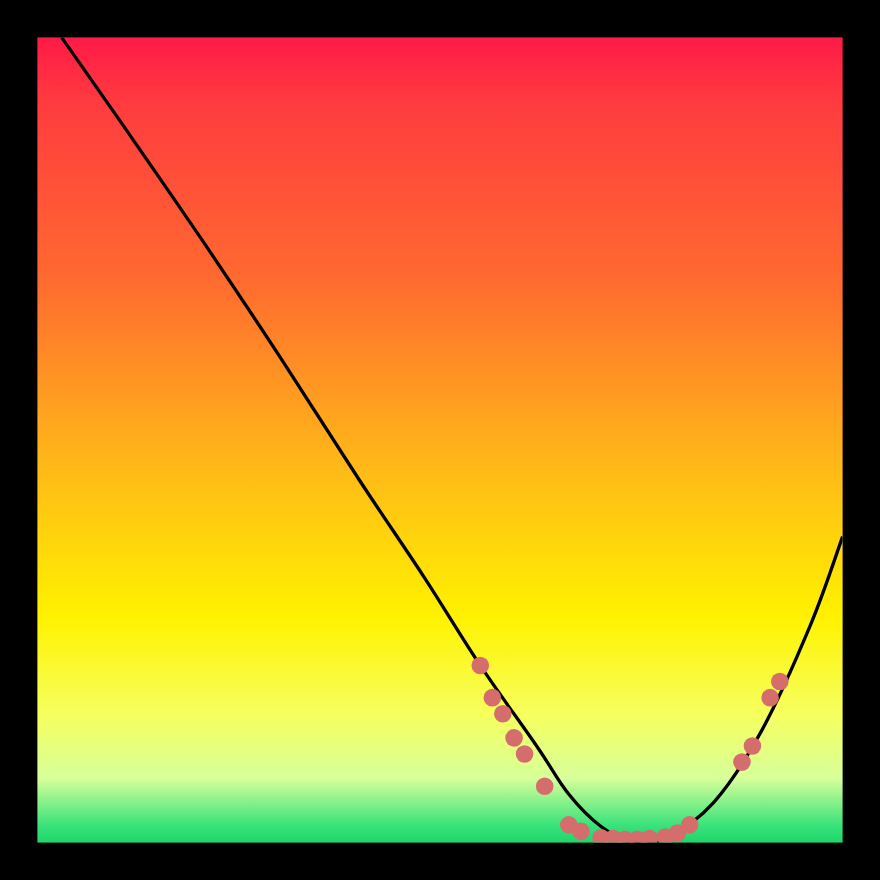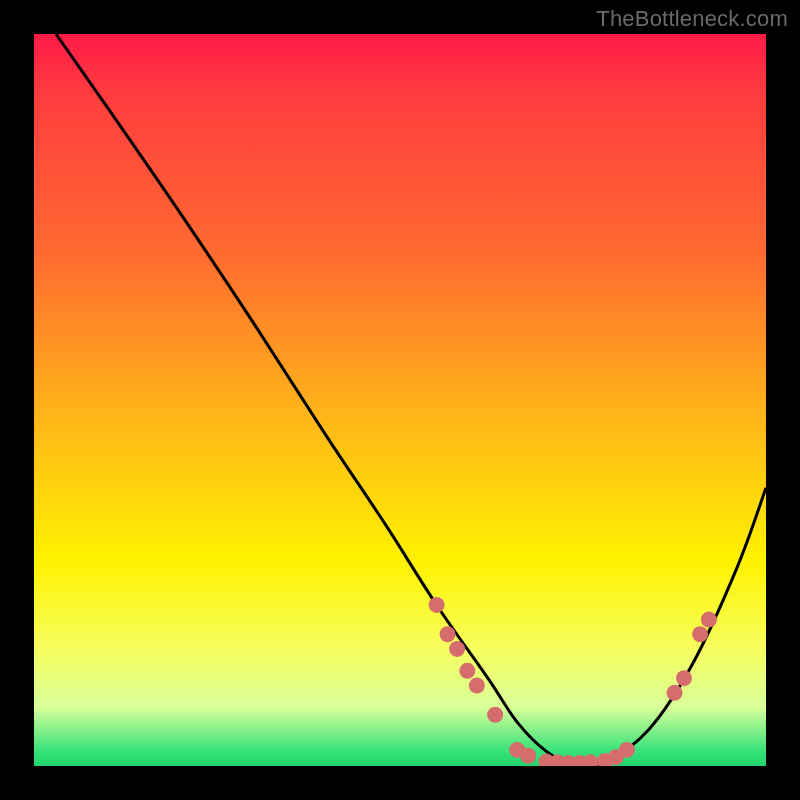--- a/index.html
+++ b/index.html
@@ -80,14 +80,13 @@
           <circle cx="581.94" cy="723.216" r="8" fill="#d56d6d"></circle>
           <circle cx="592.9200000000001" cy="715.896" r="8" fill="#d56d6d"></circle>
           <circle cx="640.5" cy="658.8" r="8" fill="#d56d6d"></circle>
           <circle cx="650.016" cy="644.16" r="8" fill="#d56d6d"></circle>
           <circle cx="666.12" cy="600.24" r="8" fill="#d56d6d"></circle>
           <circle cx="674.904" cy="585.6" r="8" fill="#d56d6d"></circle>
         </g>
     </svg>
   </div>
 
-  <div class="watermark">TheBottleneck.com</div>
 </div>
 
 </body></html>

